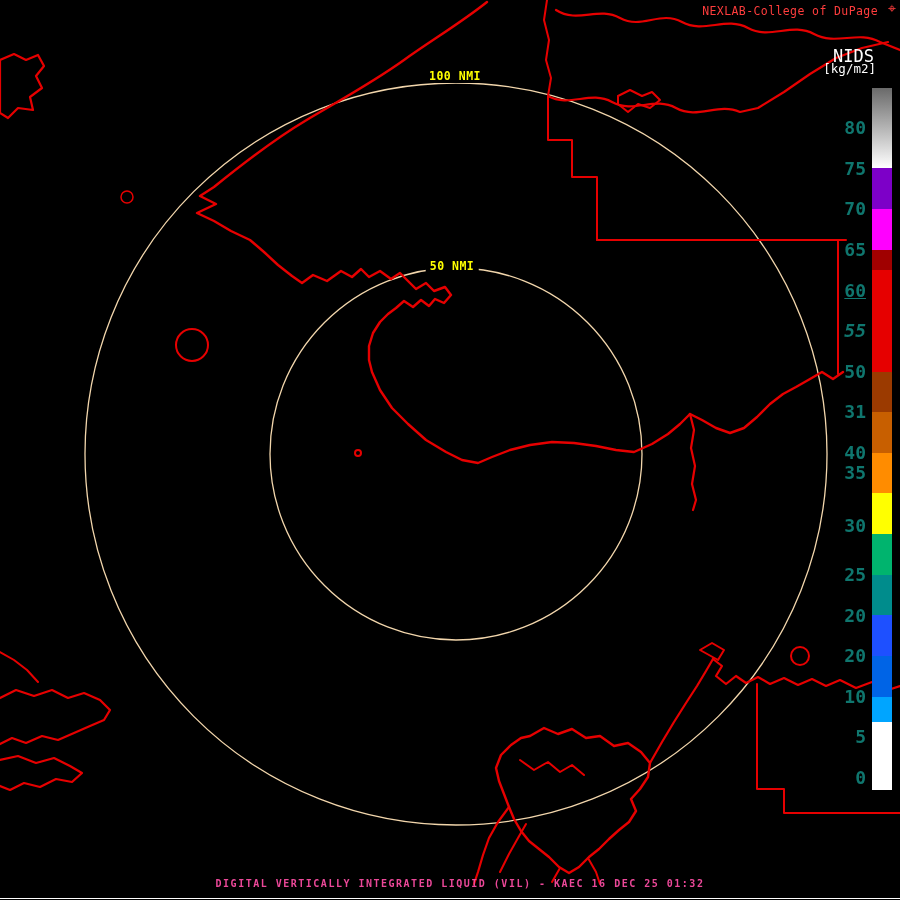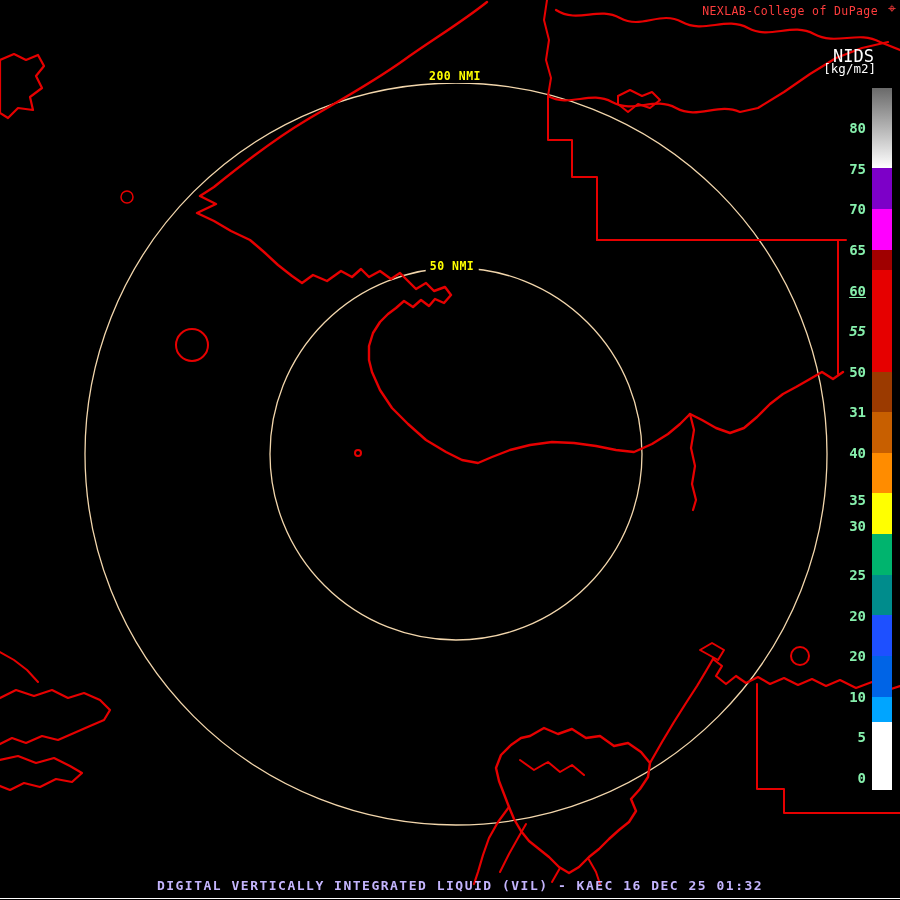--- a/index.html
+++ b/index.html
@@ -8,28 +8,28 @@
     font-family:"DejaVu Sans Mono","Liberation Mono",monospace;
   }
   .map-svg{position:absolute;left:0;top:0;}
   .brand{position:absolute;top:4px;right:22px;color:#ff3d3d;font-size:11.5px;letter-spacing:.4px;}
   .logo{position:absolute;top:1px;right:4px;color:#ff3d3d;font-size:14px;line-height:14px;}
   .nids{position:absolute;top:46px;right:26px;color:#ffffff;font-size:17px;}
   .units{position:absolute;top:61px;right:24px;color:#ffffff;font-size:12.5px;}
   .bar{position:absolute;left:872px;top:88px;width:20px;height:702px;display:flex;flex-direction:column;}
   .bar>div{width:100%;}
   .ticks{position:absolute;left:818px;top:0;width:48px;height:900px;pointer-events:none;}
-  .tick{position:absolute;right:0;color:#86efac;font-size:14px;font-weight:bold;line-height:16px;}
+  .tick{position:absolute;right:0;color:#0f766e;font-size:18px;font-weight:bold;line-height:16px;}
   .ring-label{
     position:absolute;transform:translateX(-50%);background:#000;color:#ffff00;
     font-size:11.5px;font-weight:bold;padding:0 4px;letter-spacing:.5px;white-space:nowrap;
   }
   .status{
-    position:absolute;left:0;right:0;top:878px;text-align:center;color:#c4b5fd;
-    font-size:13px;font-weight:bold;letter-spacing:1.5px;white-space:nowrap;padding-left:20px;
+    position:absolute;left:0;right:0;top:878px;text-align:center;color:#ec4899;
+    font-size:10px;font-weight:bold;letter-spacing:1.5px;white-space:nowrap;padding-left:20px;
   }
   .bottom-line{position:absolute;left:0;bottom:1px;width:100%;height:1px;background:#ffffff;}
 </style>
 </head>
 <body>
 
 <div class="screen">
 
   <svg class="map-svg" width="900" height="900">
       <circle cx="456" cy="454" r="371" fill="none" stroke="#f2d6ac" stroke-width="1.3"></circle>
@@ -56,21 +56,21 @@
       <path d="M650,763 L662,742 L674,722 L686,703 L697,686 L706,671 L713,659" fill="none" stroke="#e60000" stroke-width="2.2" stroke-linejoin="round" stroke-linecap="round"></path>
       <path d="M713,659 L722,666 L716,676 L726,684 L736,676 L746,683 L758,677 L770,684 L784,678 L798,685 L812,679 L826,686 L840,680 L856,688 L872,682 L888,690 L900,686" fill="none" stroke="#e60000" stroke-width="2.2" stroke-linejoin="round" stroke-linecap="round"></path>
       <path d="M700,650 L712,643 L724,650 L718,660 Z" fill="none" stroke="#e60000" stroke-width="2" stroke-linejoin="round" stroke-linecap="round"></path>
       <path d="M757,684 L757,789 L784,789 L784,813 L900,813" fill="none" stroke="#e60000" stroke-width="2" stroke-linejoin="round" stroke-linecap="round"></path>
       <circle cx="127" cy="197" r="6" fill="none" stroke="#e60000" stroke-width="1.5"></circle>
       <circle cx="192" cy="345" r="16" fill="none" stroke="#e60000" stroke-width="2"></circle>
       <circle cx="800" cy="656" r="9" fill="none" stroke="#e60000" stroke-width="2"></circle>
       <circle cx="358" cy="453" r="3" fill="none" stroke="#e60000" stroke-width="2"></circle>
     </svg>
 
-  <div class="ring-label" style="left:455px;top:69px;">200 NMI</div>
+  <div class="ring-label" style="left:455px;top:69px;">100 NMI</div>
   <div class="ring-label" style="left:452px;top:259px;">50 NMI</div>
 
   <div class="brand">NEXLAB-College of DuPage</div>
   <div class="logo">⌖</div>
 
   <div class="nids">NIDS</div>
   <div class="units">[kg/m2]</div>
 
   <div class="bar">
       <div style="height: 80px; background: linear-gradient(rgb(106, 106, 106), rgb(255, 255, 255));"></div>
@@ -92,21 +92,21 @@
   <div class="ticks">
       <div class="tick" style="top: 120px;">80</div>
       <div class="tick" style="top: 160.625px;">75</div>
       <div class="tick" style="top: 201.25px;">70</div>
       <div class="tick" style="top: 241.875px;">65</div>
       <div class="tick" style="top: 282.5px; text-decoration: underline;">60</div>
       <div class="tick" style="top: 323.125px; font-style: italic;">55</div>
       <div class="tick" style="top: 363.75px;">50</div>
       <div class="tick" style="top: 404.375px;">31</div>
       <div class="tick" style="top: 445px;">40</div>
-      <div class="tick" style="top: 492px; margin-left: 28px;">35</div>
+      <div class="tick" style="top: 465px; margin-left: 28px;">35</div>
       <div class="tick" style="top: 518px;">30</div>
       <div class="tick" style="top: 566.875px;">25</div>
       <div class="tick" style="top: 607.5px;">20</div>
       <div class="tick" style="top: 648.125px;">20</div>
       <div class="tick" style="top: 688.75px;">10</div>
       <div class="tick" style="top: 729.375px;">5</div>
       <div class="tick" style="top: 770px;">0</div>
     </div>
 
   <div class="status">DIGITAL VERTICALLY INTEGRATED LIQUID (VIL) - KAEC 16 DEC 25 01:32</div>

